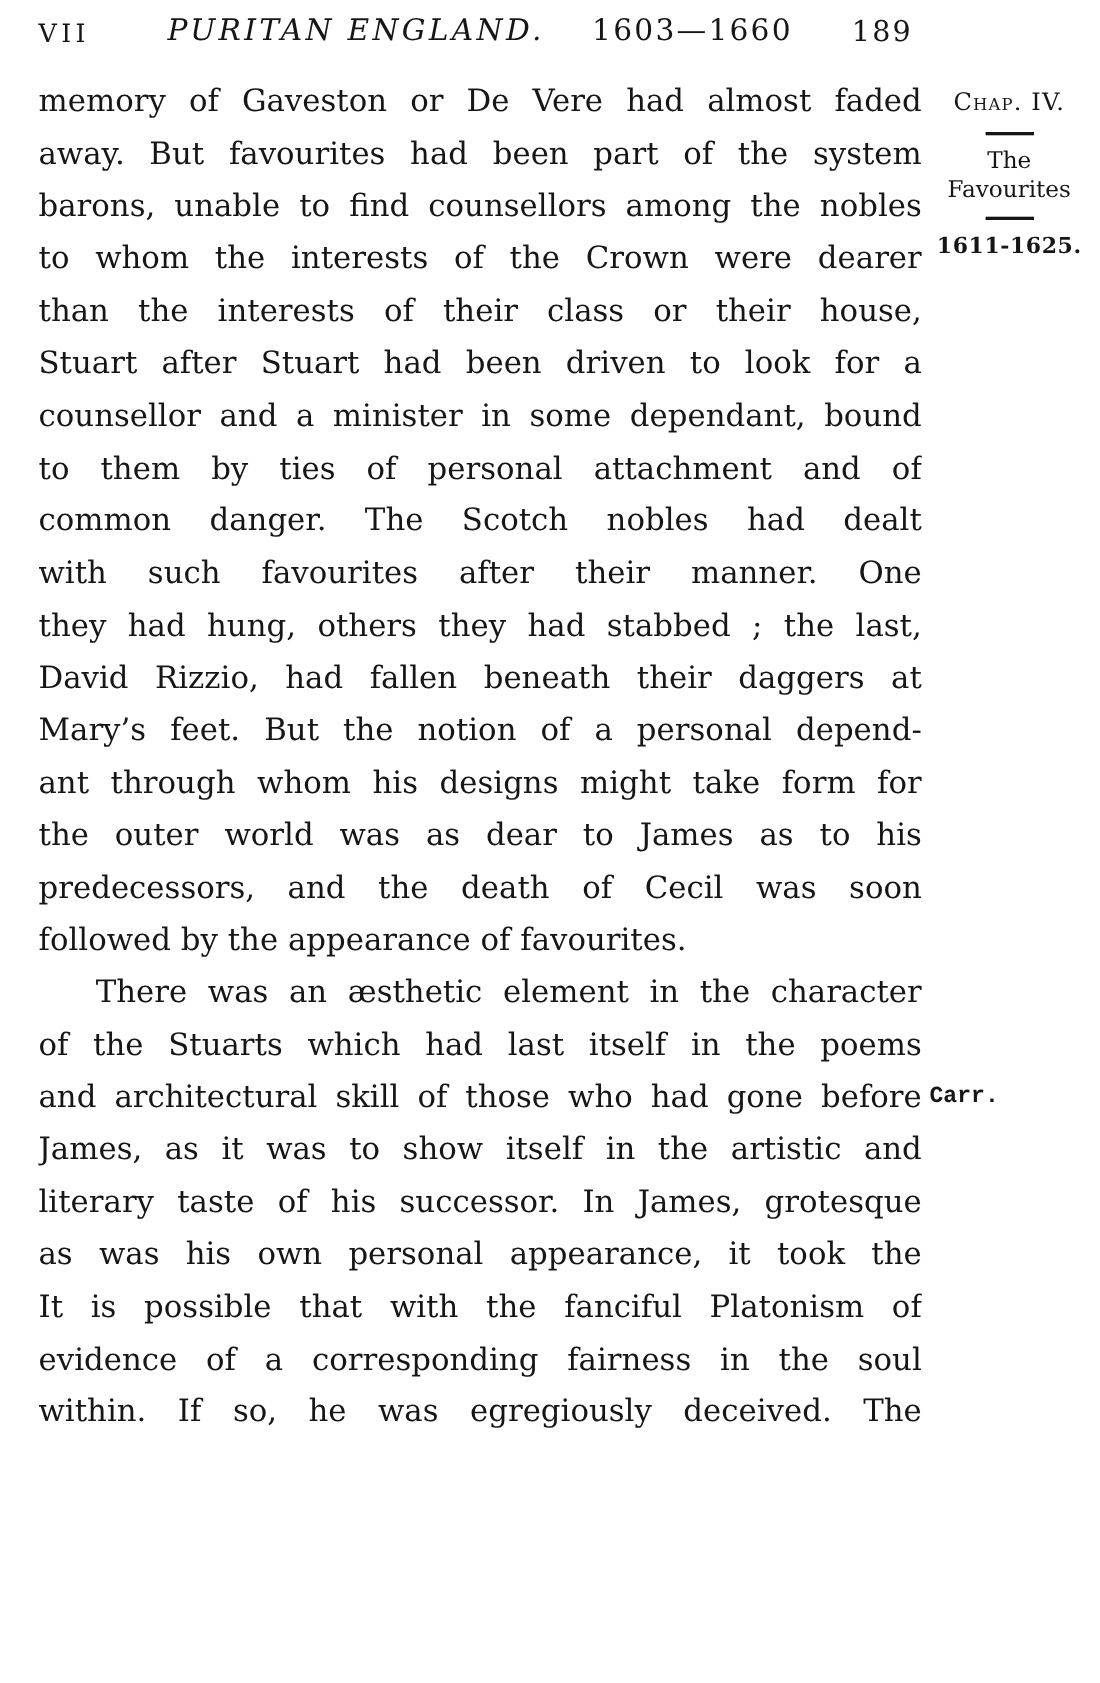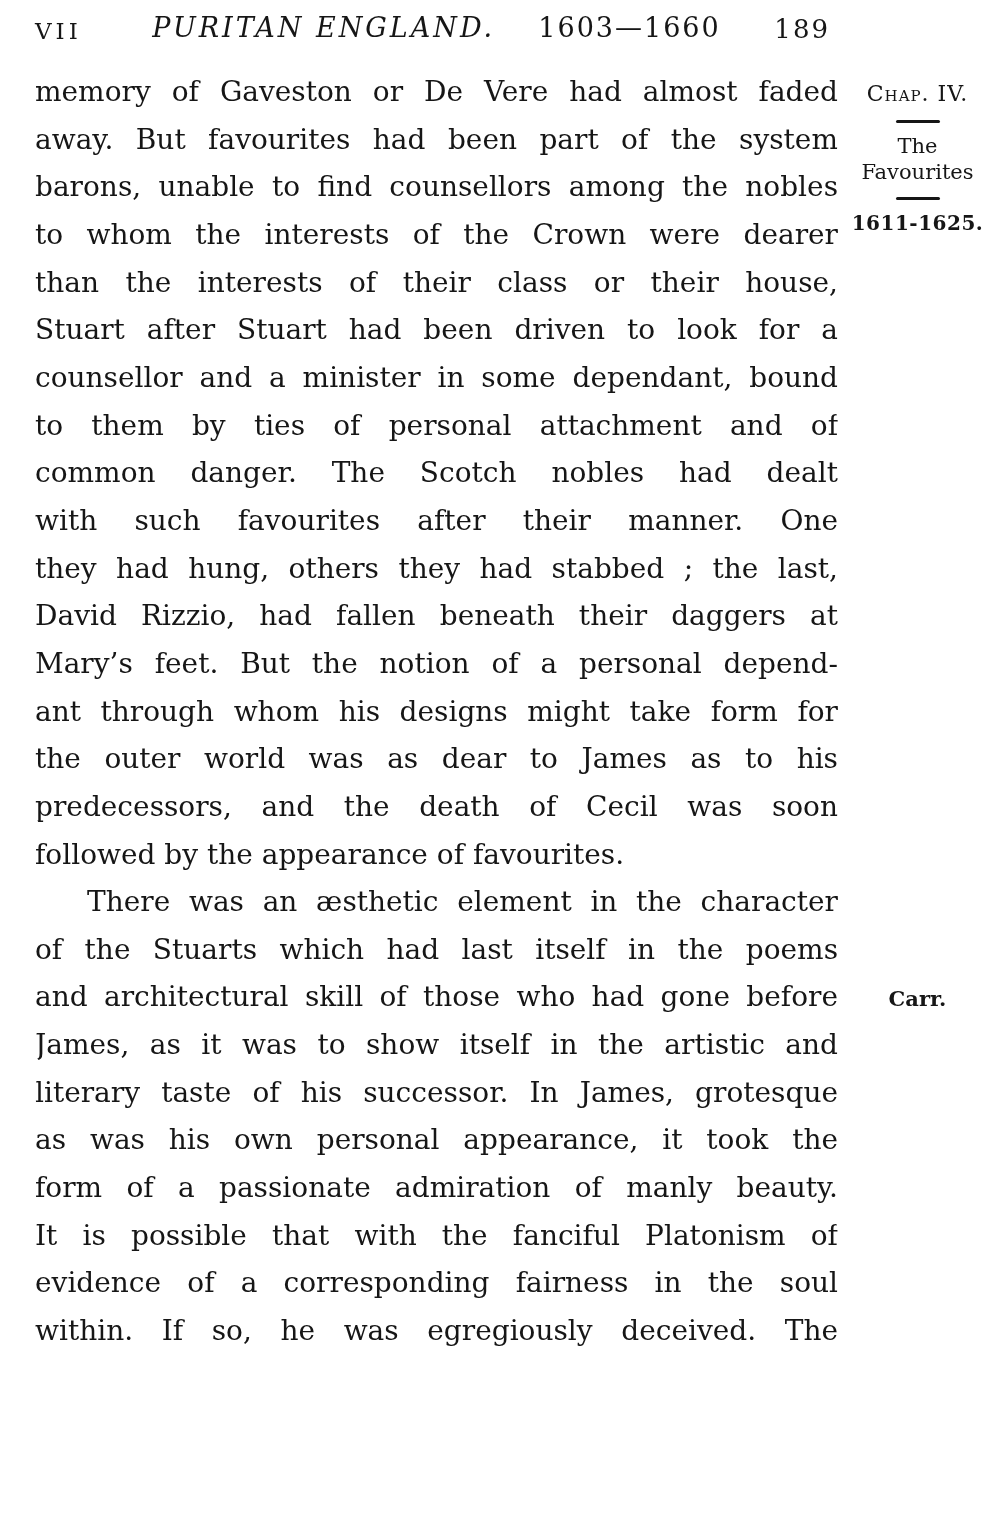--- a/index.html
+++ b/index.html
@@ -1,15 +1,15 @@
 <!DOCTYPE html>
 <html><head>
 <meta charset="utf-8">
 <style>
-  * { margin: 0; padding: 0; box-sizing: border-box; border-radius: 20px; }
+  * { margin: 0; padding: 0; box-sizing: border-box; }
   html, body {
     width: 1000px; height: 1530px;
     background: #ffffff;
     font-family: "DejaVu Serif", "Liberation Serif", serif;
     color: #161616;
     overflow: hidden;
   }
   .page { position: relative; width: 1000px; height: 1530px; background: #ffffff; }
 
   
@@ -57,22 +57,22 @@
     font-variant: small-caps; font-size: 22px; letter-spacing: 1px; line-height: 28px;
   }
   .margin-rule {
     width: 44px; height: 3px; background: #161616; border: none; margin: 12px auto 10px auto;
   }
   .section-title {
     font-weight: normal; font-size: 21px; line-height: 26px;
   }
   .years { font-weight: bold; font-size: 20px; letter-spacing: 0.5px; line-height: 26px; }
   .carr {
-    position: absolute; top: 986px; left: 0; width: 145px; text-align: center;
-    font-weight: bold; font-size: 21px;
+    position: absolute; top: 986px; left: 0; width: 145px; 
+    font-weight: bold; font-size: 21px; font-family: Liberation Mono, monospace;
   }
 </style>
 </head>
 <body>
 
 <div class="page">
 
   <header class="running-head">
     <span class="chap-num">VII</span>
     <span class="head-center">
@@ -102,21 +102,20 @@
       <div class="line justify">predecessors, and the death of Cecil was soon</div>
       <div class="line">followed by the appearance of favourites.</div>
     </div>
     <div class="para">
       <div class="line justify indent">There was an æsthetic element in the character</div>
       <div class="line justify">of the Stuarts which had last itself in the poems</div>
       <div class="line justify">and architectural skill of those who had gone before</div>
       <div class="line justify">James, as it was to show itself in the artistic and</div>
       <div class="line justify">literary taste of his successor. In James, grotesque</div>
       <div class="line justify">as was his own personal appearance, it took the</div>
-      <div class="line justify">form of a passionate admiration of manly beauty.</div>
       <div class="line justify">It is possible that with the fanciful Platonism of</div>
       <div class="line justify">evidence of a corresponding fairness in the soul</div>
       <div class="line justify">within. If so, he was egregiously deceived. The</div>
     </div>
   </main>
 
   <aside class="margin-column">
     <div class="margin-group">
       <div class="chap-label">Chap. IV.</div>
       <div class="margin-rule"></div>

